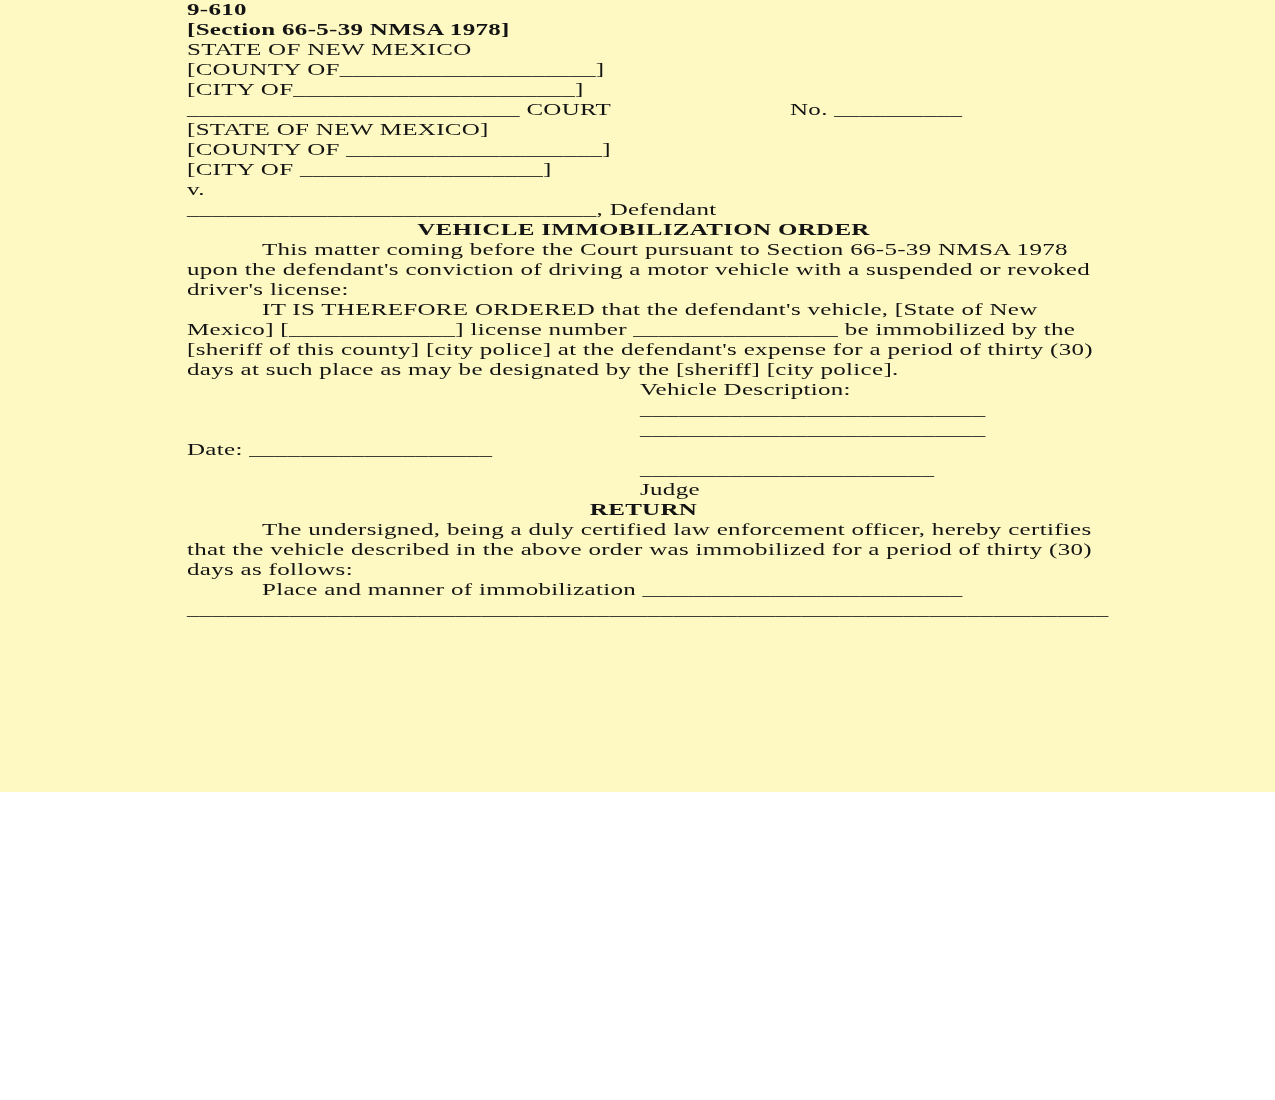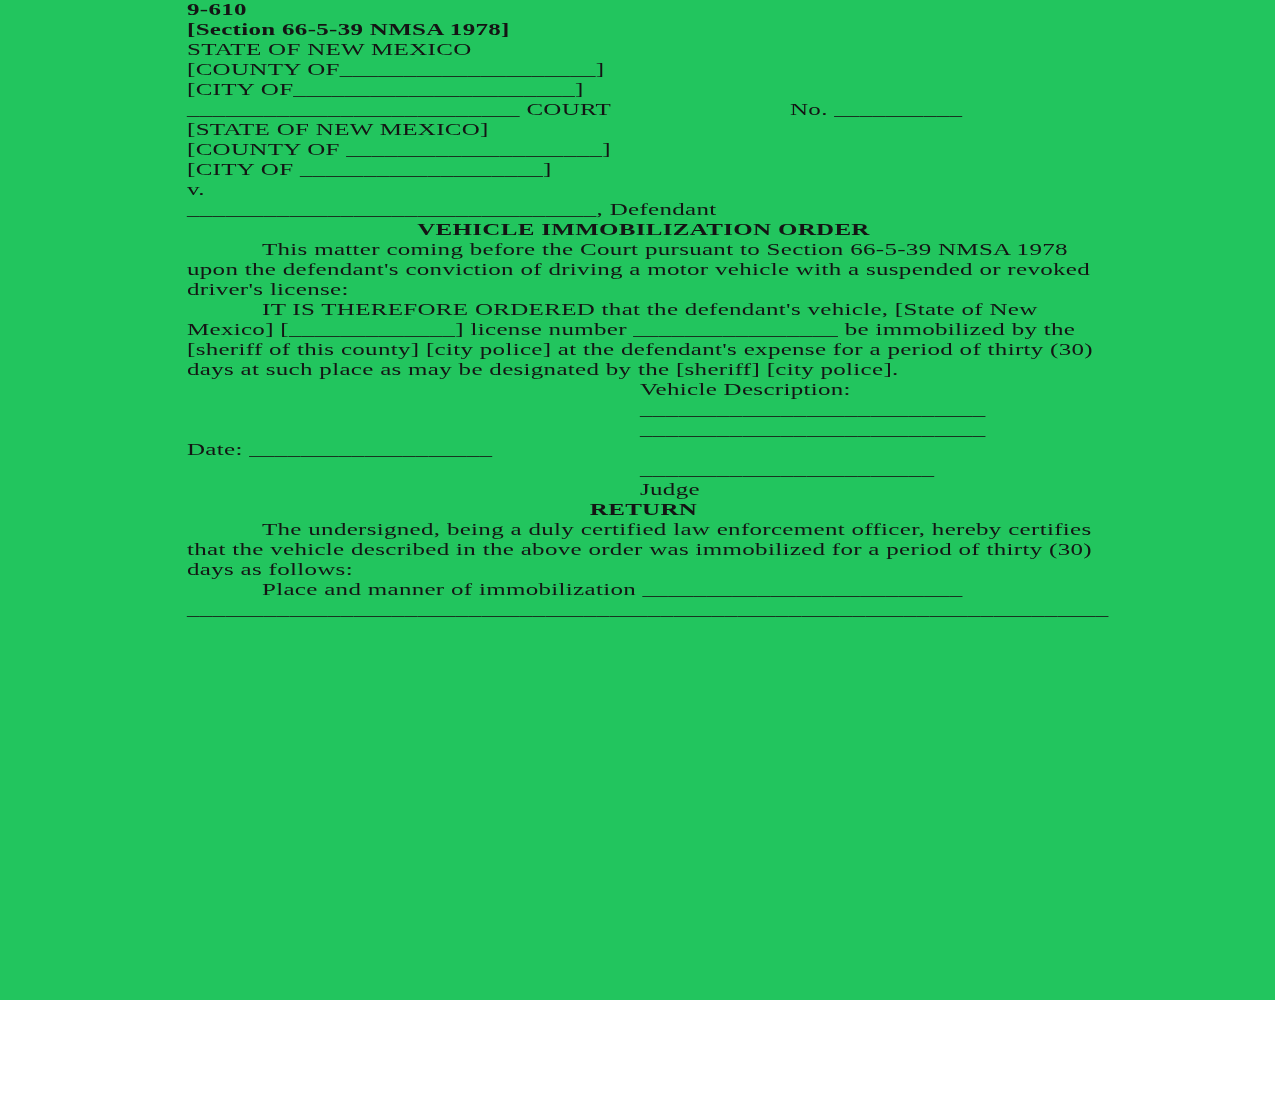--- a/index.html
+++ b/index.html
@@ -1,19 +1,19 @@
 <!DOCTYPE html>
 <html><head>
 <meta charset="utf-8">
 <style>
   * { margin:0; padding:0; box-sizing:border-box; }
   html, body { background:#ffffff; }
   .sheet {
-    position:relative; width:1275px; height:1000px; overflow:hidden;
-    background:#22c55e; color:#141414;
+    position:relative; width:1275px; height:792px; overflow:hidden;
+    background:#fef9c3; color:#141414;
     font-family:"Liberation Serif","DejaVu Serif",serif;
   }
   .inner {
     position:absolute; left:0; top:0; width:1275px; height:1650px;
     transform:scaleY(0.66667); transform-origin:0 0;
   }
   .content {
     padding-left:187px; padding-right:175px; width:1275px;
     font-size:25px; line-height:30px; letter-spacing:0.3px;
     white-space:normal;

